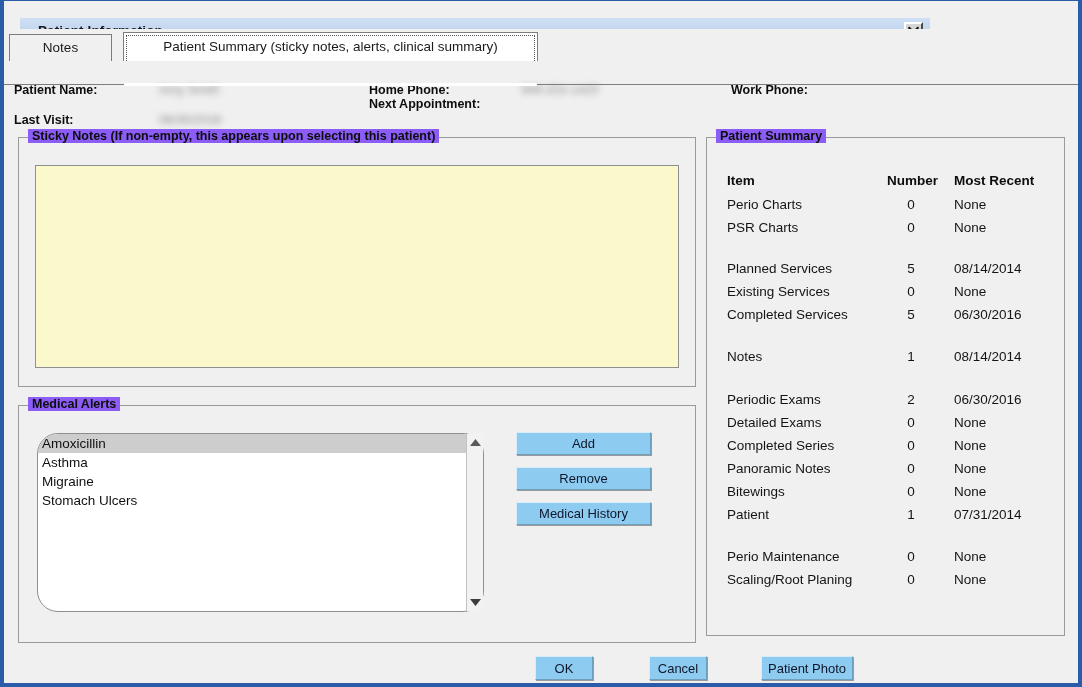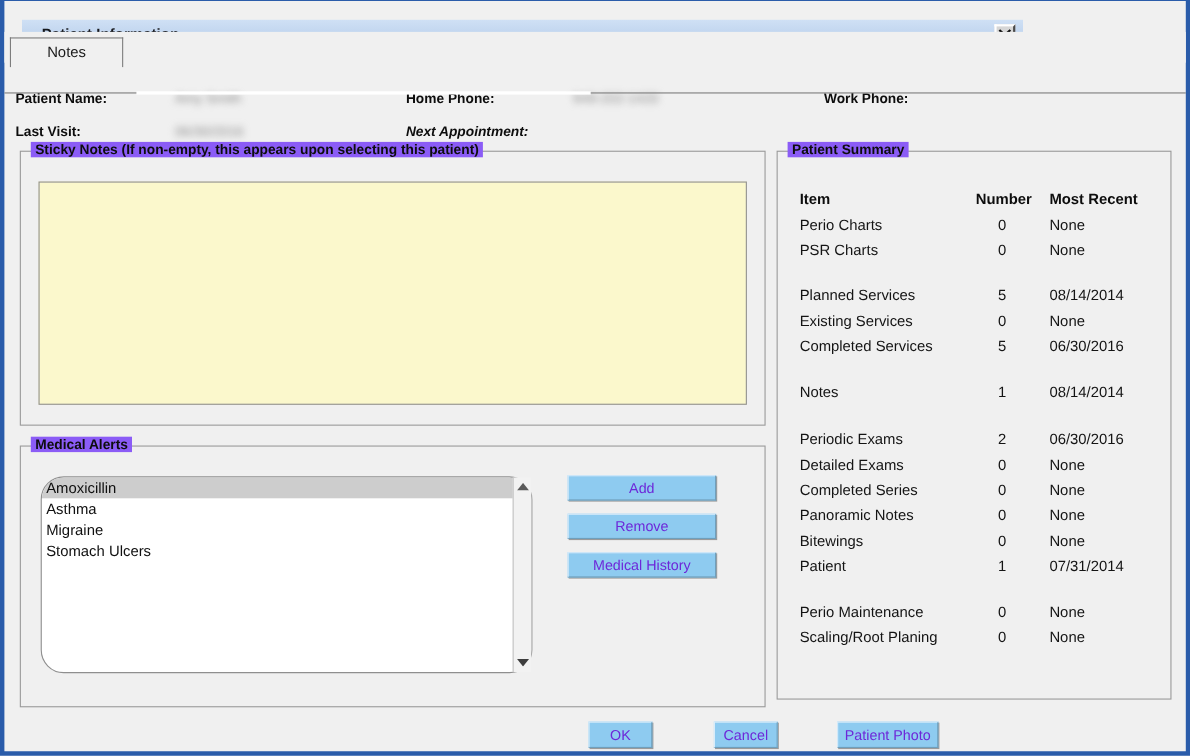--- a/index.html
+++ b/index.html
@@ -160,21 +160,21 @@
   .btn {
     position: absolute;
     background: #8ecbf0;
     border-top: 1px solid #d8ecfa;
     border-left: 1px solid #d8ecfa;
     border-right: 1px solid #6f9fbc;
     border-bottom: 1px solid #6f9fbc;
     box-shadow: 1px 1px 0 #9a9a9a;
     font-family: "Liberation Sans", sans-serif;
     font-size: 13px;
-    color: #6d28d9;
+    color: #0f172a;
     text-align: center;
     cursor: pointer;
     white-space: nowrap;
   }
 
   
   #summary-table { position: absolute; left: 723px; top: 168px; }
   .sum-row { position: absolute; height: 23px; line-height: 23px; white-space: nowrap; }
   .sum-item { position: absolute; left: 0; font-size: 13.5px; color: #141414; }
   .sum-num  { position: absolute; left: 167px; width: 34px; text-align: center; font-size: 13.5px; color: #141414; }
@@ -196,34 +196,38 @@
         <path d="M2.2 1.6 L6.5 5.4 L10.8 1.6 L12.2 3.0 L8.3 6.5 L12.2 10.0 L10.8 11.4 L6.5 7.6 L2.2 11.4 L0.8 10.0 L4.7 6.5 L0.8 3.0 Z" fill="#101010"></path>
       </svg>
     </div>
   </div>
 
   <div id="tabstrip">
     <div id="tabline"></div>
     <div class="tab" id="tab-notes">
       <span>Notes</span>
     </div>
+    <div class="tab active" id="tab-summary">
+      <span>Patient Summary (sticky notes, alerts, clinical summary)</span>
+      <span class="tab-focus"></span>
+    </div>
     <div id="tab-cover"></div>
   </div>
 
   <div class="hdr-label" style="left:10px; top:82px;">Patient Name:</div>
   <div class="redacted" style="left:155px; top:82px;">Amy Smith</div>
 
   <div class="hdr-label" style="left:10px; top:112px;">Last Visit:</div>
   <div class="redacted" style="left:155px; top:112px;">06/30/2016</div>
 
   <div class="hdr-label" style="left:365px; top:82px;">Home Phone:</div>
   <div class="redacted" style="left:517px; top:82px;">949-202-1420</div>
 
-  <div class="hdr-label" style="left:365px; top:112px;font-style:italic;">Next Appointment:</div>
-  <div class="hdr-label" style="left:745px; top:82px;">Work Phone:</div>
+  <div class="hdr-label" style="left:365px; top:96px;">Next Appointment:</div>
+  <div class="hdr-label" style="left:727px; top:82px;">Work Phone:</div>
 
   <div class="groupbox" style="left:14px; top:136px; width:678px; height:250px;">
     <div class="group-title">Sticky Notes (If non-empty, this appears upon selecting this patient)</div>
   </div>
   <textarea id="sticky-area" style="left: 31px; top: 164px; width: 644px; height: 203px;" placeholder=""></textarea>
 
   <div class="groupbox" style="left:14px; top:404px; width:678px; height:238px;">
     <div class="group-title">Medical Alerts</div>
   </div>
 

